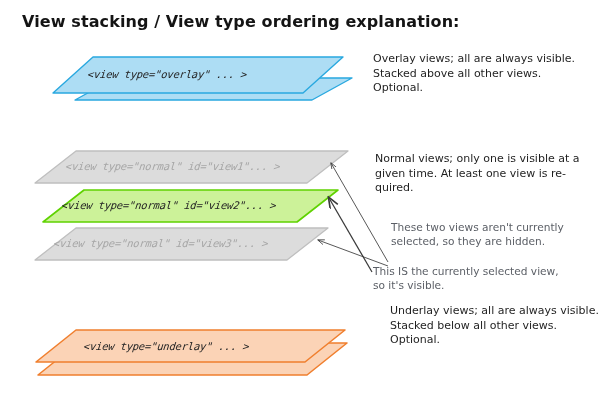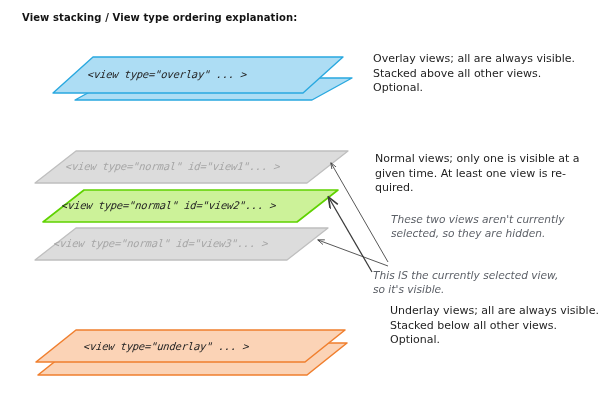--- a/index.html
+++ b/index.html
@@ -13,21 +13,21 @@
     position: relative;
     overflow: hidden;
     font-family: "DejaVu Sans", sans-serif;
     color: #1a1a1a;
   }
 
   #diagram-title {
     position: absolute;
     left: 22px;
     top: 12px;
-    font-size: 10px;
+    font-size: 16px;
     font-weight: bold;
     letter-spacing: 0.1px;
     color: #141414;
     white-space: nowrap;
   }
 
   
   #stack-canvas {
     position: absolute;
     left: 0;
@@ -59,25 +59,25 @@
     position: absolute;
     font-family: "DejaVu Sans", sans-serif;
     font-size: 11px;
     line-height: 14.6px;
     color: #1f1f1f;
     white-space: pre-line;
   }
   .note {
     position: absolute;
     font-family: "DejaVu Sans", sans-serif;
-    font-style: italic;
     font-size: 10.6px;
     line-height: 14.4px;
     color: #5b5f66;
     white-space: pre-line;
+    margin-top: 8px;
   }
 </style>
 </head>
 <body>
 
 <div id="diagram-title">View stacking / View type ordering explanation:</div>
 
 <svg id="stack-canvas" viewBox="0 0 600 400" width="600" height="400" xmlns="http://www.w3.org/2000/svg">
 
   <defs>
@@ -140,14 +140,14 @@
 given time.  At least one view is re-
 quired.</div>
 
 <div class="desc" style="left:390px; top:304px; width:225px;">Underlay views; all are always visible.
 Stacked below all other views.
 Optional.</div>
 
 <div class="note" style="left:391px; top:212px; width:210px;">These two views aren't currently
 selected, so they are hidden.</div>
 
-<div class="note" style="left:373px; top:268px; width:225px;">This IS the currently selected view,
+<div class="note" style="left:373px; top:256px; width:225px;">This IS the currently selected view,
 so it's visible.</div>
 
 </body></html>

